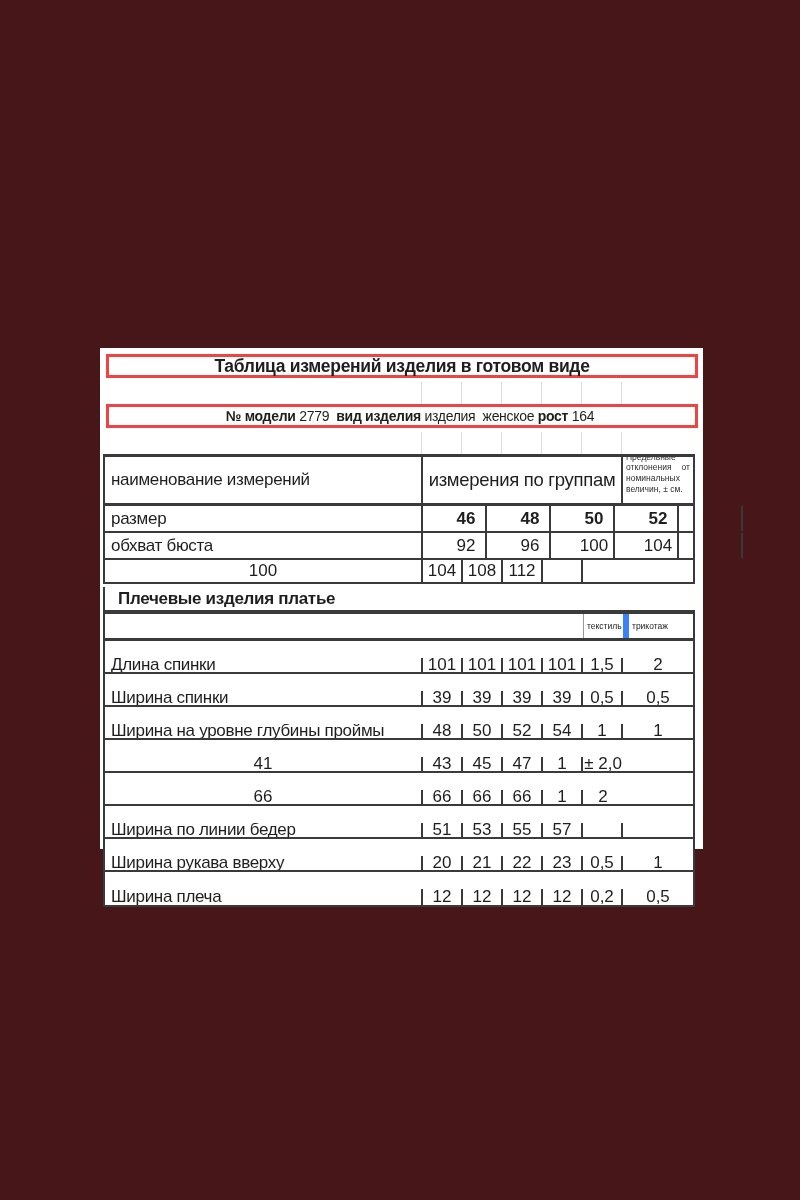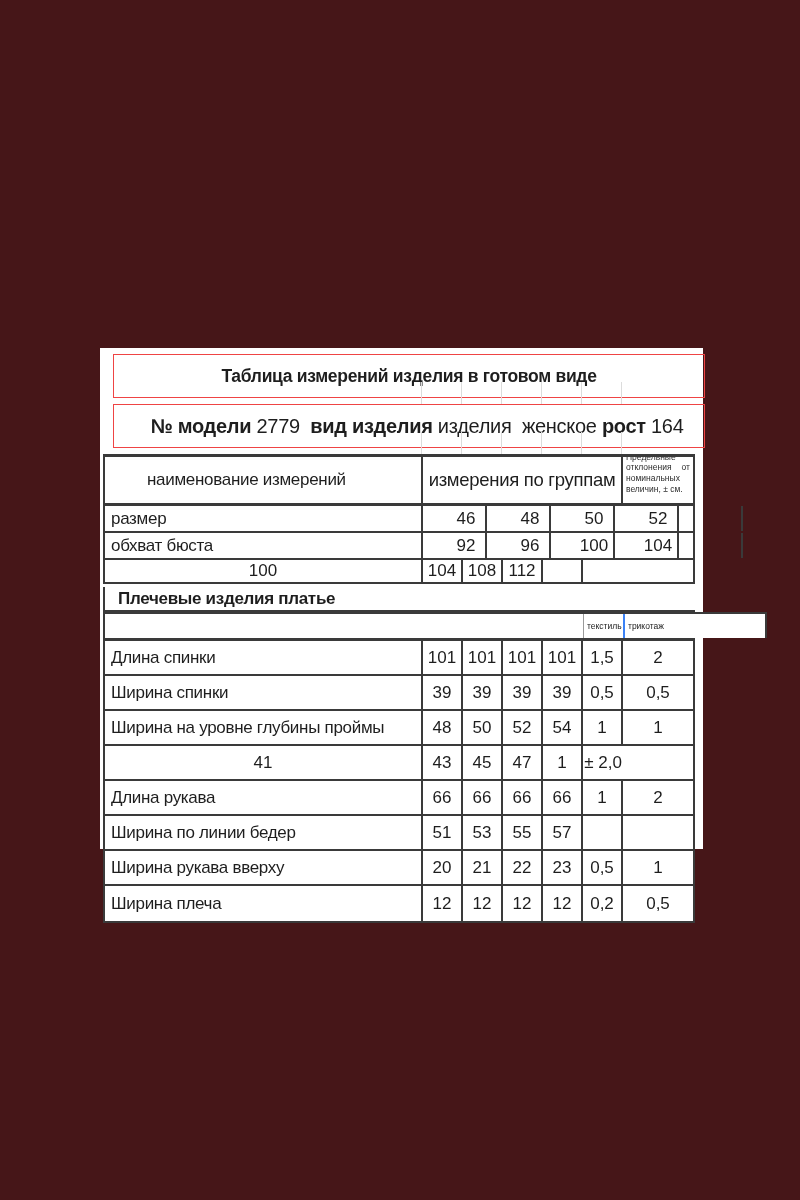--- a/index.html
+++ b/index.html
@@ -1,63 +1,63 @@
 <!DOCTYPE html>
 <html><head>
 <meta charset="utf-8">
 <style>
   html,body{margin:0;padding:0;width:800px;height:1200px;background:#461618;overflow:hidden;
     font-family:"Liberation Sans",sans-serif;color:#1e1e1e;}
   .sheet{position:absolute;left:100px;top:348px;width:603px;height:501px;background:#ffffff;}
   
-  .lightbox{position:absolute;left:13px;width:592px;height:44px;border:1px solid #ef4444;
+  .lightbox{position:absolute;left:6px;width:592px;height:24px;border:3px solid #ef4444;
     box-sizing:border-box;display:flex;align-items:center;justify-content:center;}
   .title-box{top:6px;font-weight:bold;font-size:17.5px;letter-spacing:-0.3px;}
-  .model-box{top:56px;font-size:20px;letter-spacing:-0.3px;white-space:pre;padding-left:16px;}
+  .model-box{top:56px;font-size:14px;letter-spacing:-0.3px;white-space:pre;padding-left:16px;}
   .model-box .b{font-weight:bold;}
   
   .gap{position:absolute;left:3px;width:592px;}
   .gap1{top:34px;height:22px;}
   .gap2{top:84px;height:22px;}
   .vline{position:absolute;top:0;width:1px;height:100%;background:#dcdcdc;}
   .vx1{left:318px}.vx2{left:358px}.vx3{left:398px}.vx4{left:438px}.vx5{left:478px}.vx6{left:518px}
   
   .tbl{position:absolute;left:3px;width:592px;box-sizing:border-box;
     border:2px solid #3a3a3a;border-top-width:3px;background:#fff;}
   .upper{top:106px;}
   .row{display:grid;grid-template-columns:318px 40px 40px 40px 40px 40px auto;box-sizing:border-box;}
   .cell{box-sizing:border-box;display:flex;align-items:center;overflow:hidden;}
   .cell.name{padding-left:6px;font-size:17px;letter-spacing:-0.3px;border-right:2px solid #3a3a3a;}
   .cell.num{justify-content:center;font-size:17px;border-right:2px solid #3a3a3a;}
   .cell.num:nth-last-child(2){border-right:2px solid #3a3a3a;}
   .cell.last{border-right:none;}
   .hdr-row{height:49px;border-bottom:3px solid #3a3a3a;}
-  .hdr-name{font-size:17.5px;margin-left:36px;}
+  .hdr-name{font-size:17.5px;}
   .hdr-groups{grid-column:2/7;justify-content:center;font-size:18.5px;letter-spacing:-0.3px;
     border-right:2px solid #3a3a3a;box-sizing:border-box;display:flex;align-items:center;}
   .hdr-tol{display:block;font-size:8.5px;line-height:1.26;color:#2c2c2c;padding:2px 3px 16px 3px;
     text-align:justify;letter-spacing:0;}
   .r27{height:27px;border-bottom:2px solid #3a3a3a;gap:24px;}
   .r22{height:22px;}
-  .bold{font-weight:normal;}
+  .bold{font-weight:bold;}
   
   .section-row{position:absolute;left:3px;top:239px;width:592px;height:25px;box-sizing:border-box;
     border-left:2px solid #3a3a3a;border-bottom:2px solid #3a3a3a;background:#fff;
     display:flex;align-items:center;padding-left:13px;font-size:17px;font-weight:bold;letter-spacing:-0.3px;}
   .section-grid{position:absolute;left:3px;top:239px;width:592px;height:23px;}
   
-  .material-row{position:absolute;left:3px;top:264px;width:664px;height:26px;box-sizing:border-box;
+  .material-row{position:absolute;left:3px;top:264px;width:592px;height:26px;box-sizing:border-box;
     border:2px solid #3a3a3a;border-bottom:none;background:#fff;}
   .mat-cell{position:absolute;top:0;height:100%;display:flex;align-items:center;
     font-size:8.5px;color:#222;box-sizing:border-box;padding-left:3px;}
   .mat-textile{left:478px;width:40px;border-left:1px solid #9a9a9a;}
-  .mat-knit{left:518px;width:70px;border-left:2px solid #3b82f6;}
+  .mat-knit{left:518px;width:70px;border-left:6px solid #3b82f6;}
   
   .lower{top:290px;}
-  .lt-row{height:35px;border-bottom:2px solid #3a3a3a;}
+  .lt-row{height:16px;border-bottom:2px solid #3a3a3a;margin-top:17px;}
   .lt-row:last-child{border-bottom:none;}
 </style>
 </head>
 <body>
 
 <div class="sheet">
 
   <div class="lightbox title-box">Таблица измерений изделия в готовом виде</div>
 
   <div class="gap gap1">
@@ -163,21 +163,20 @@
     </div>
     <div class="row lt-row">
       <div class="cell num">41</div>
       <div class="cell num">43</div>
       <div class="cell num">45</div>
       <div class="cell num">47</div>
       <div class="cell num">1</div>
       <div class="cell num last">± 2,0</div>
     </div>
     <div class="row lt-row">
-      <div class="cell name">Длина рукава</div>
       <div class="cell num">66</div>
       <div class="cell num">66</div>
       <div class="cell num">66</div>
       <div class="cell num">66</div>
       <div class="cell num">1</div>
       <div class="cell num last">2</div>
     </div>
     <div class="row lt-row">
       <div class="cell name">Ширина по линии бедер</div>
       <div class="cell num">51</div>

